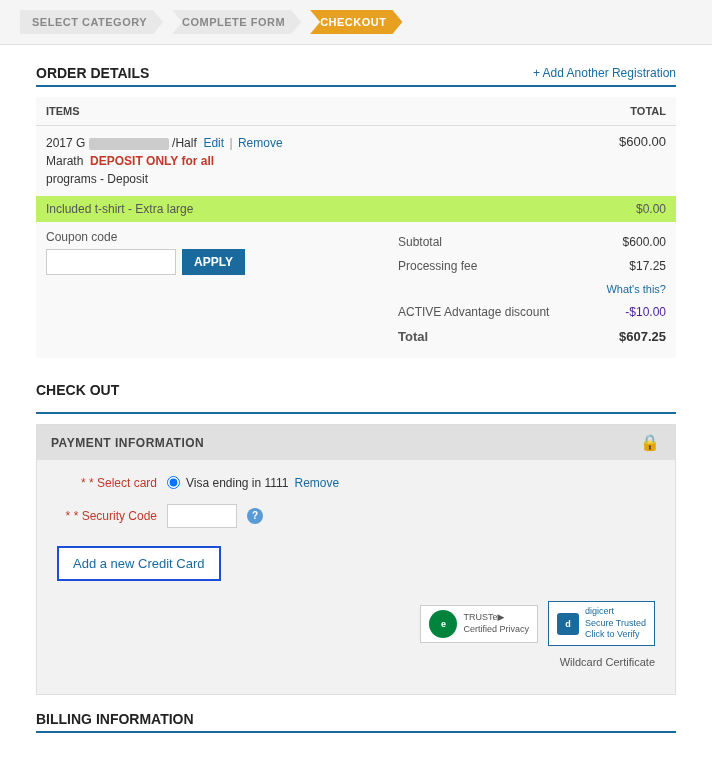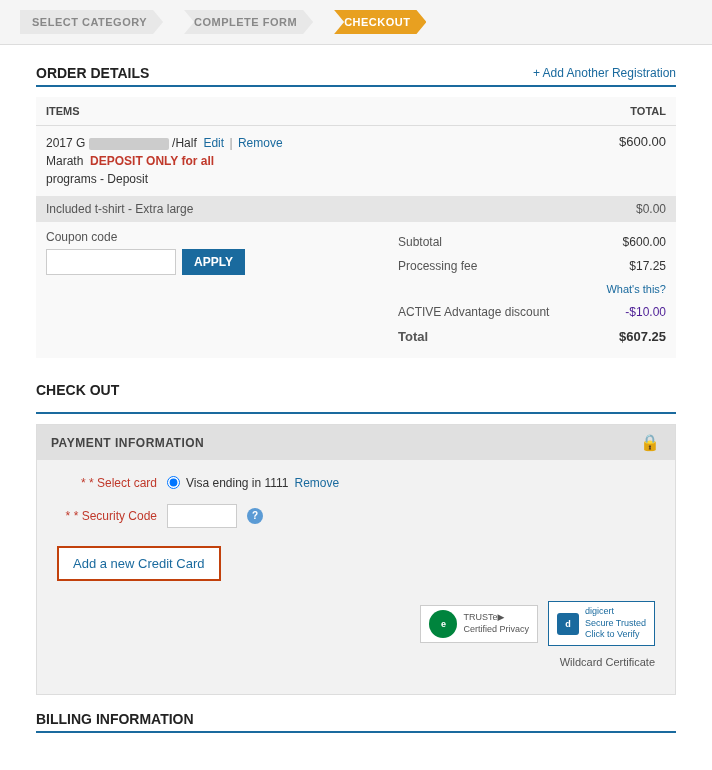--- a/index.html
+++ b/index.html
@@ -4,21 +4,21 @@
   <style>
     * { box-sizing: border-box; margin: 0; padding: 0; }
     body { font-family: Arial, Helvetica, sans-serif; background: #fff; color: #333; font-size: 13px; }
 
     
     .breadcrumb-bar {
       background: #f5f5f5;
       padding: 10px 20px;
       display: flex;
       align-items: center;
-      gap: 17px;
+      gap: 5px;
       border-bottom: 1px solid #ddd;
     }
     .breadcrumb-step {
       padding: 6px 16px 6px 10px;
       font-size: 11px;
       font-weight: bold;
       letter-spacing: 0.5px;
       text-transform: uppercase;
       color: #888;
       background: #e8e8e8;
@@ -106,21 +106,21 @@
     }
     .item-actions span { color: #999; margin: 0 2px; }
 
     .deposit-notice {
       color: #c0392b;
       font-weight: bold;
       font-size: 12px;
     }
 
     .tshirt-row td {
-      background: #e5e5e5;
+      background: #bef264;
       font-size: 12px;
       color: #555;
       padding: 6px 10px;
     }
     .coupon-section { width: 55%; }
     .coupon-label { font-size: 12px; color: #555; margin-bottom: 5px; }
     .coupon-input-row { display: flex; gap: 6px; }
     .coupon-input {
       border: 1px solid #ccc;
       padding: 5px 8px;
@@ -211,21 +211,21 @@
       border-radius: 50%;
       font-size: 10px;
       text-align: center;
       line-height: 16px;
       cursor: pointer;
       font-weight: bold;
     }
 
     
     .add-credit-card-btn {
-      border: 2px solid #c2410c;
+      border: 2px solid #1d4ed8;
       background: #fff;
       color: #1a6a9e;
       padding: 8px 14px;
       font-size: 13px;
       cursor: pointer;
       margin: 4px 0 10px 0;
       display: inline-block;
     }
 
     

